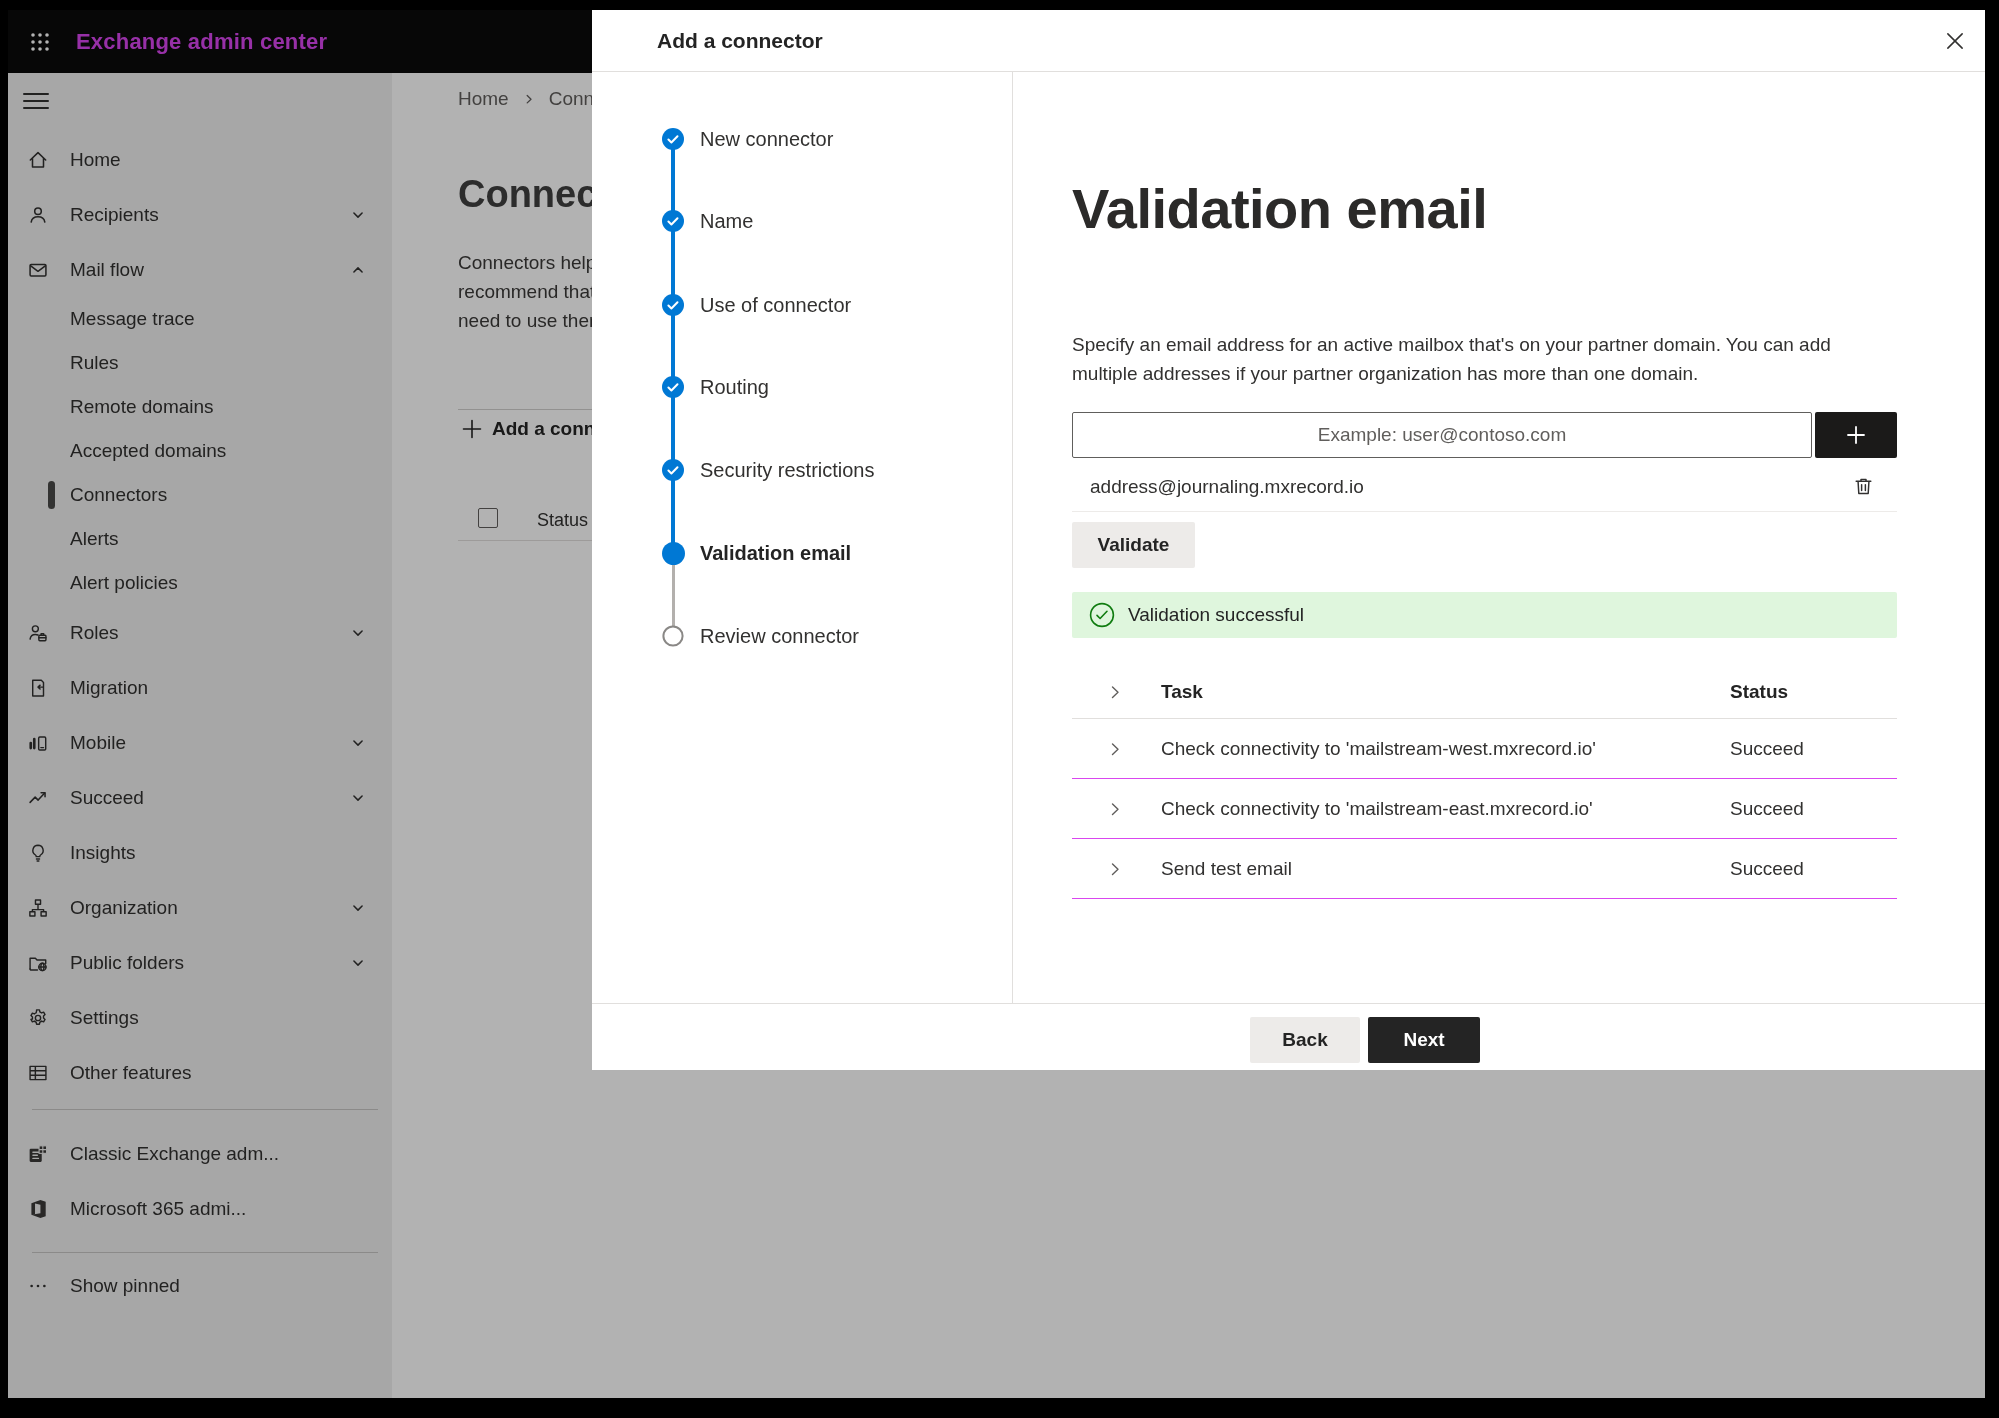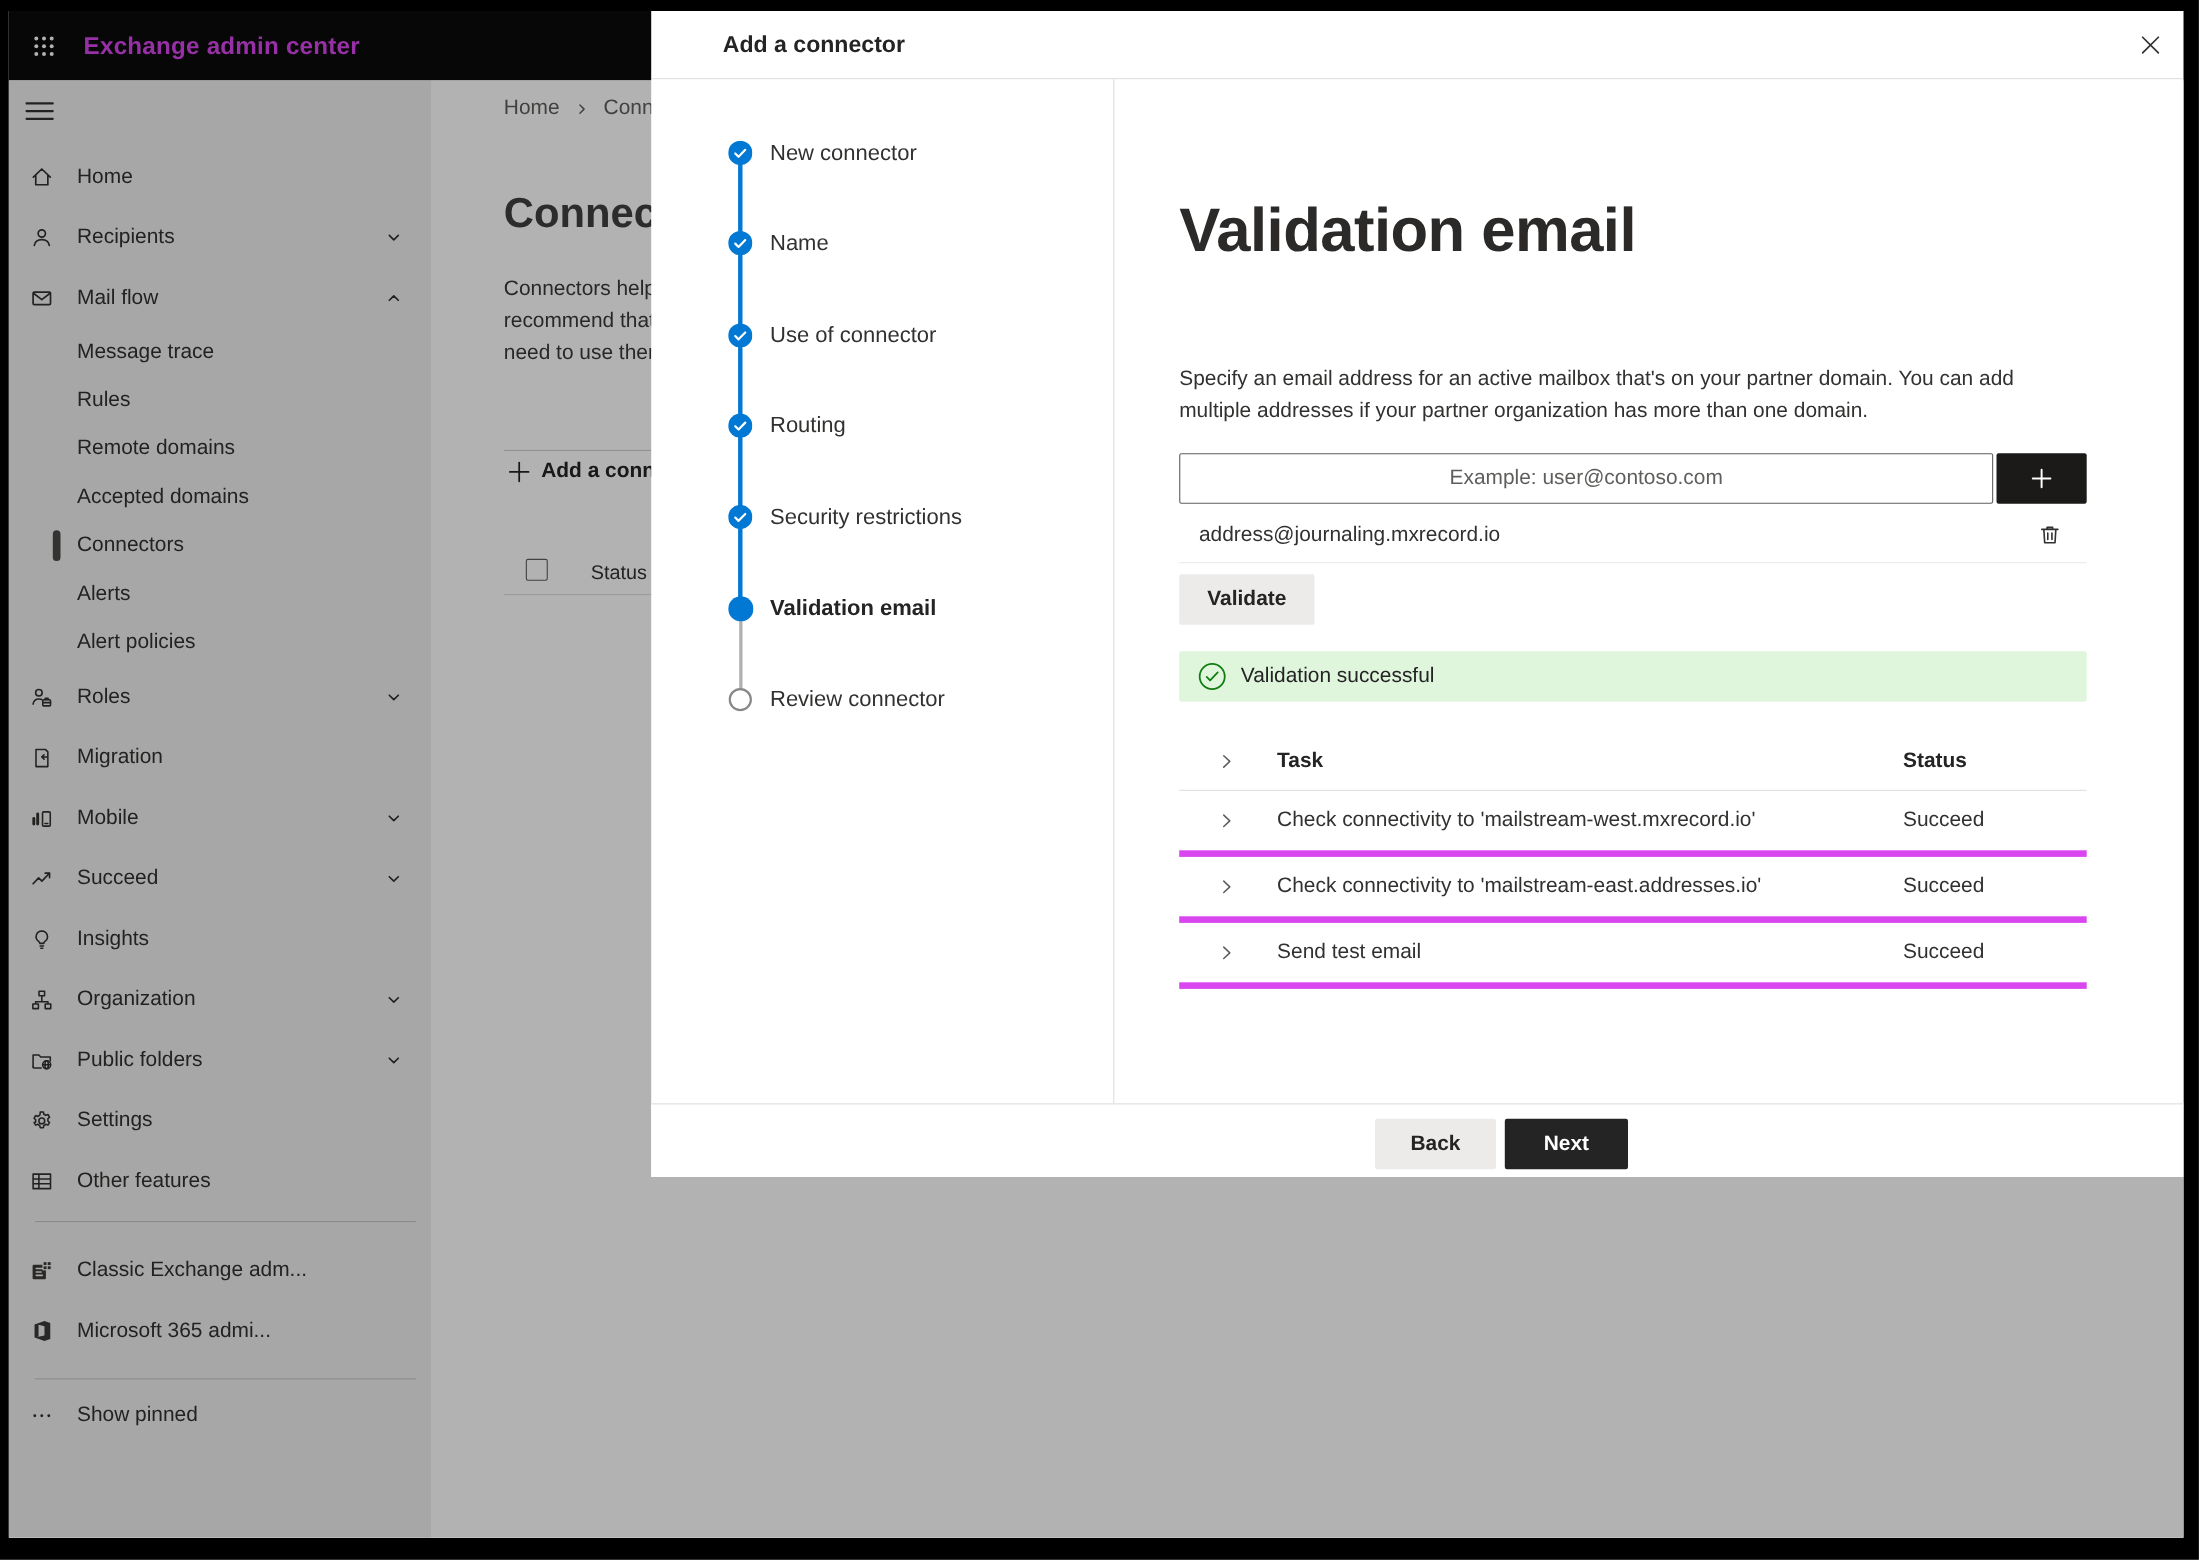--- a/index.html
+++ b/index.html
@@ -64,21 +64,21 @@
   .email-input { flex:0 0 740px; height:46px; border:1px solid #605e5c; border-radius:2px; padding:0 14px; font-size:19px; color:#323130; font-family:inherit; background:#fff;text-align:center; }
   .email-input::placeholder { color:#605e5c; }
   .add-email-btn { margin-left:auto; width:82px; height:46px; background:#1b1a19; border:none; border-radius:2px; cursor:pointer; display:flex; align-items:center; justify-content:center; }
   .address-row { margin-top:4px; height:50px; display:flex; align-items:center; padding-left:18px; border-bottom:1px solid #edebe9; font-size:19px; color:#323130; position:relative; }
   .trash-btn { position:absolute; right:19px; top:50%; transform:translateY(-50%); width:30px; height:30px; background:transparent; border:none; cursor:pointer; display:flex; align-items:center; justify-content:center; }
   .validate-btn { margin-top:10px; width:123px; height:46px; background:#edebe9; color:#242424; border:none; border-radius:2px; font-size:19px; font-weight:600; font-family:inherit; cursor:pointer; }
   .success-banner { margin-top:24px; height:46px; background:#dff6dd; border-radius:2px; display:flex; align-items:center; padding-left:17px; gap:13px; }
   .success-text { font-size:19px; color:#242424; }
   .vtable { margin-top:28px; }
   .vtable-header { position:relative; height:53px; border-bottom:1px solid #e1dfdd; }
-  .vtable-row { position:relative; height:60px; border-bottom:6px solid #d946ef; cursor:pointer; }
+  .vtable-row { position:relative; height:60px; border-bottom:1px solid #d946ef; cursor:pointer; }
   .cell-chevron { position:absolute; left:35px; top:50%; transform:translateY(-50%); width:16px; height:16px; }
   .cell-task { position:absolute; left:89px; top:50%; transform:translateY(-50%); font-size:19px; color:#323130; white-space:nowrap; }
   .cell-status { position:absolute; left:658px; top:50%; transform:translateY(-50%); font-size:19px; color:#323130; white-space:nowrap; }
   .vtable-header .cell-task, .vtable-header .cell-status { font-weight:600; color:#242424; }
 
   
   .modal-footer { position:absolute; left:0; bottom:0; width:100%; height:67px; border-top:1px solid #e1dfdd; background:#fff; }
   .back-btn { position:absolute; left:658px; top:13px; width:110px; height:46px; background:#edebe9; border:none; border-radius:2px; font-size:19px; font-weight:600; color:#242424; font-family:inherit; cursor:pointer; }
   .next-btn { position:absolute; left:776px; top:13px; width:112px; height:46px; background:#242424; border:none; border-radius:2px; font-size:19px; font-weight:600; color:#ffffff; font-family:inherit; cursor:pointer; }
 
@@ -518,21 +518,21 @@
           <span class="cell-task">Check connectivity to 'mailstream-west.mxrecord.io'</span>
           <span class="cell-status">Succeed</span>
         </div>
 
         <div class="vtable-row">
           <span class="cell-chevron">
             <svg width="16" height="16" viewBox="0 0 16 16" fill="none" stroke="#605e5c" stroke-width="1.4" stroke-linecap="round" stroke-linejoin="round">
                 <path d="M5.5 3 11 8.2 5.5 13.4"></path>
               </svg>
           </span>
-          <span class="cell-task">Check connectivity to 'mailstream-east.addresses.io'</span>
+          <span class="cell-task">Check connectivity to 'mailstream-east.mxrecord.io'</span>
           <span class="cell-status">Succeed</span>
         </div>
 
         <div class="vtable-row">
           <span class="cell-chevron">
             <svg width="16" height="16" viewBox="0 0 16 16" fill="none" stroke="#605e5c" stroke-width="1.4" stroke-linecap="round" stroke-linejoin="round">
                 <path d="M5.5 3 11 8.2 5.5 13.4"></path>
               </svg>
           </span>
           <span class="cell-task">Send test email</span>

